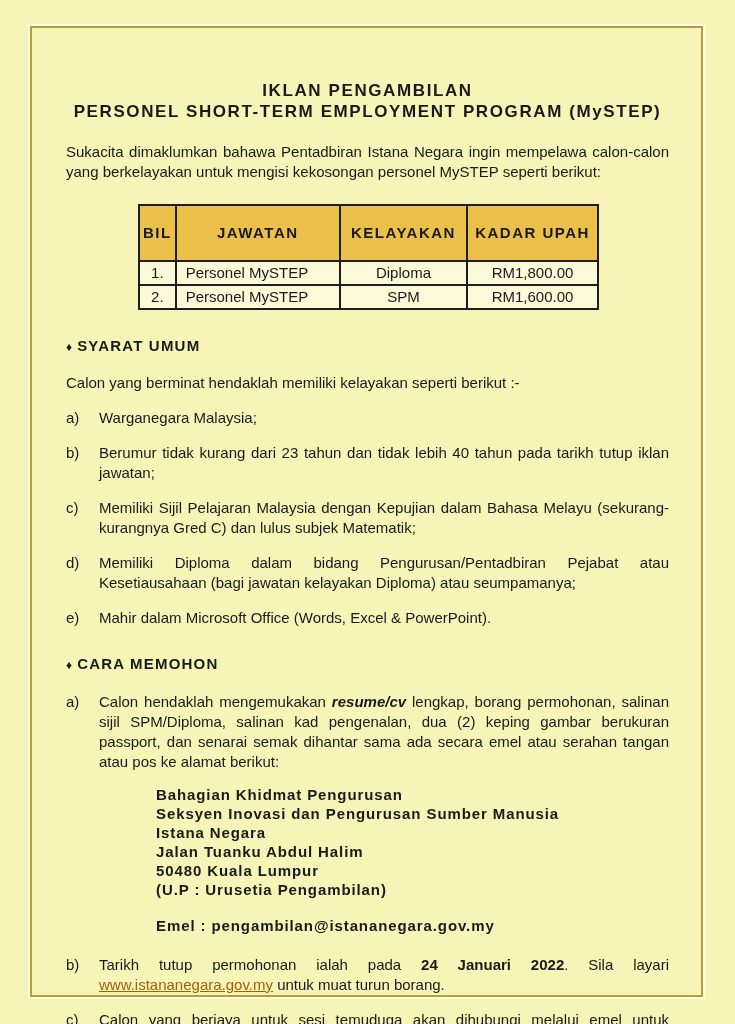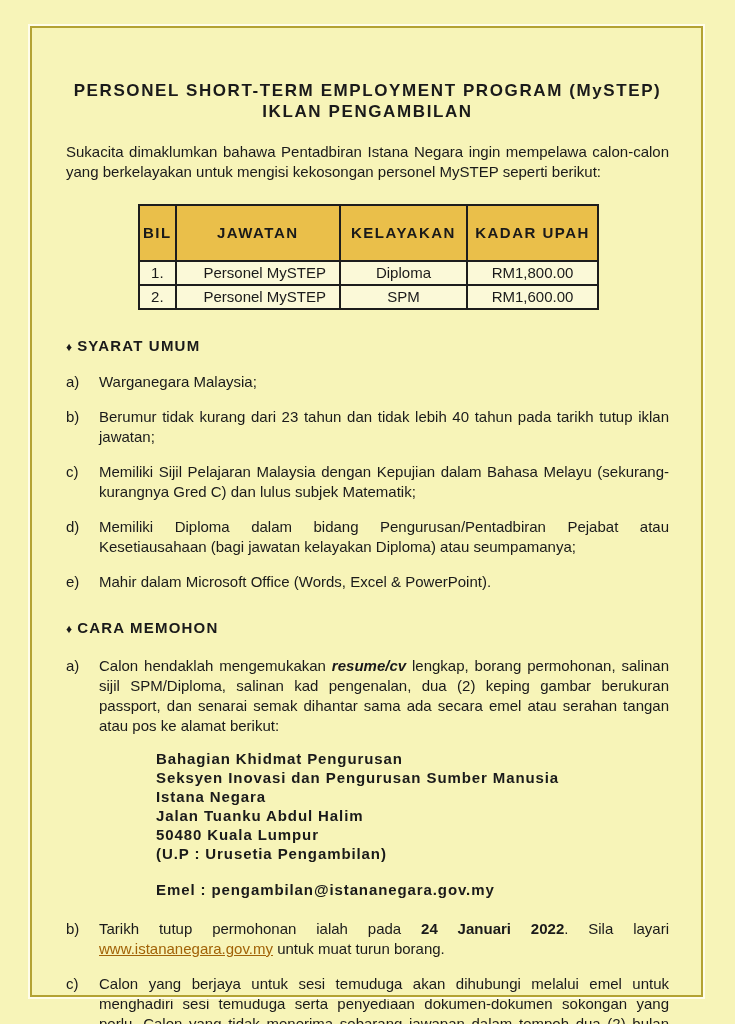--- a/index.html
+++ b/index.html
@@ -37,21 +37,21 @@
   table.vacancy th, table.vacancy td { border: 2px solid #1d1d1d; }
   table.vacancy th {
     background: #eabf4a;
     font-weight: bold;
     letter-spacing: 1.5px;
     padding: 17px 3px;
     text-align: center;
     height: 20px;
   }
   table.vacancy td { background: #fbf9d8; padding: 1px 3px; height: 18px; text-align: center; }
-  table.vacancy td.left { text-align: center; padding-left: 17px; }
+  table.vacancy td.left { text-align: left; padding-left: 9px; }
   .col-bil { width: 32px; }
   .col-jawatan { width: 168px; }
   .col-kelayakan { width: 128px; }
   .col-kadar { width: 133px; }
   td.benefits {
     text-align: left;
     font-weight: bold;
     font-style: italic;
     letter-spacing: 0.6px;
     padding: 3px 8px 5px 8px;
@@ -82,22 +82,22 @@
   .bold-italic { font-weight: bold; font-style: italic; }
   .link { text-decoration: underline; color: #a16207; }
 </style>
 </head>
 <body>
 
 <div class="frame">
   <div class="content">
 
     <div class="title-block">
+      <div>IKLAN PENGAMBILAN</div>
       <div>PERSONEL SHORT-TERM EMPLOYMENT PROGRAM (MySTEP)</div>
-      <div>IKLAN PENGAMBILAN</div>
     </div>
 
     <div class="intro">Sukacita dimaklumkan bahawa Pentadbiran Istana Negara ingin mempelawa calon-calon yang berkelayakan untuk mengisi kekosongan personel MySTEP seperti berikut:</div>
 
     <table class="vacancy">
       <colgroup>
         <col class="col-bil">
           <col class="col-jawatan">
           <col class="col-kelayakan">
           <col class="col-kadar">
@@ -123,20 +123,21 @@
           <td>SPM</td>
           <td>RM1,600.00</td>
         </tr>
       </tbody>
     </table>
 
     <div class="section-heading">
       <span class="diamond">♦</span><span>SYARAT UMUM</span>
     </div>
 
+    <div class="para">Calon yang berminat hendaklah memiliki kelayakan seperti berikut :-</div>
 
     <div class="item">
       <span class="lbl">a)</span>
       <span class="txt">Warganegara Malaysia;</span>
     </div>
     <div class="item">
       <span class="lbl">b)</span>
       <span class="txt">Berumur tidak kurang dari 23 tahun dan tidak lebih 40 tahun pada tarikh tutup iklan jawatan;</span>
     </div>
     <div class="item">

